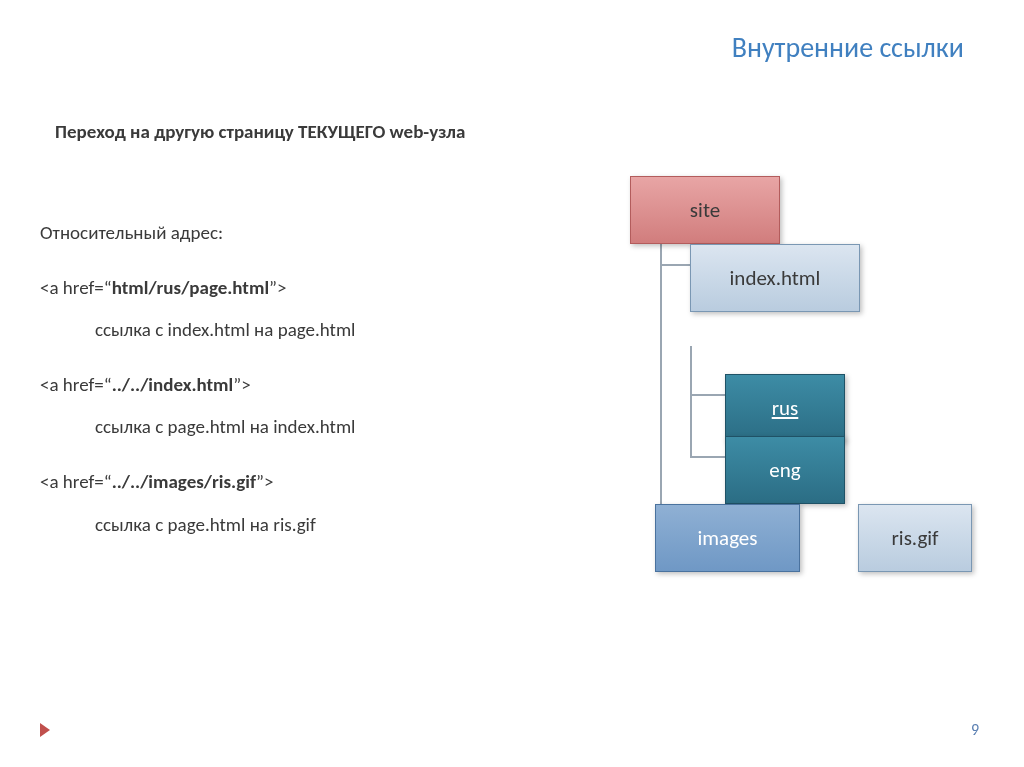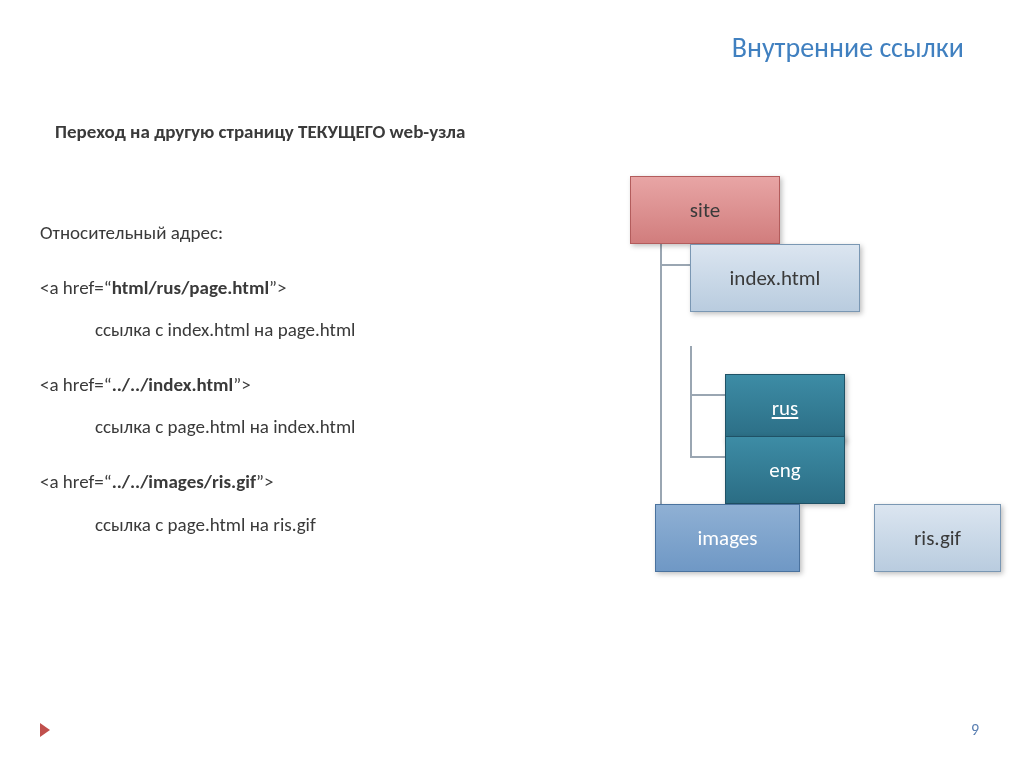--- a/index.html
+++ b/index.html
@@ -93,21 +93,21 @@
       border-color: #1f5266;
       color: #fff;
     }
     .node.images {
       left: 135px; top: 328px; width: 145px;
       background: linear-gradient(#8fb0d4, #6f98c5);
       border-color: #4a729e;
       color: #fff;
     }
     .node.ris {
-      left: 354px; top: 328px; width: 127px;
+      left: 338px; top: 328px; width: 114px;
       background: linear-gradient(#dbe5f0, #b9ccdf);
       border-color: #7a97b3;
       color: #3a3a3a;
     }
 
     
     .line { position: absolute; background: #9aa6b2; }
     
     .l1 { left: 140px; top: 40px; width: 2px; height: 308px; } 
     .l2 { left: 140px; top: 88px; width: 30px; height: 2px; } 

